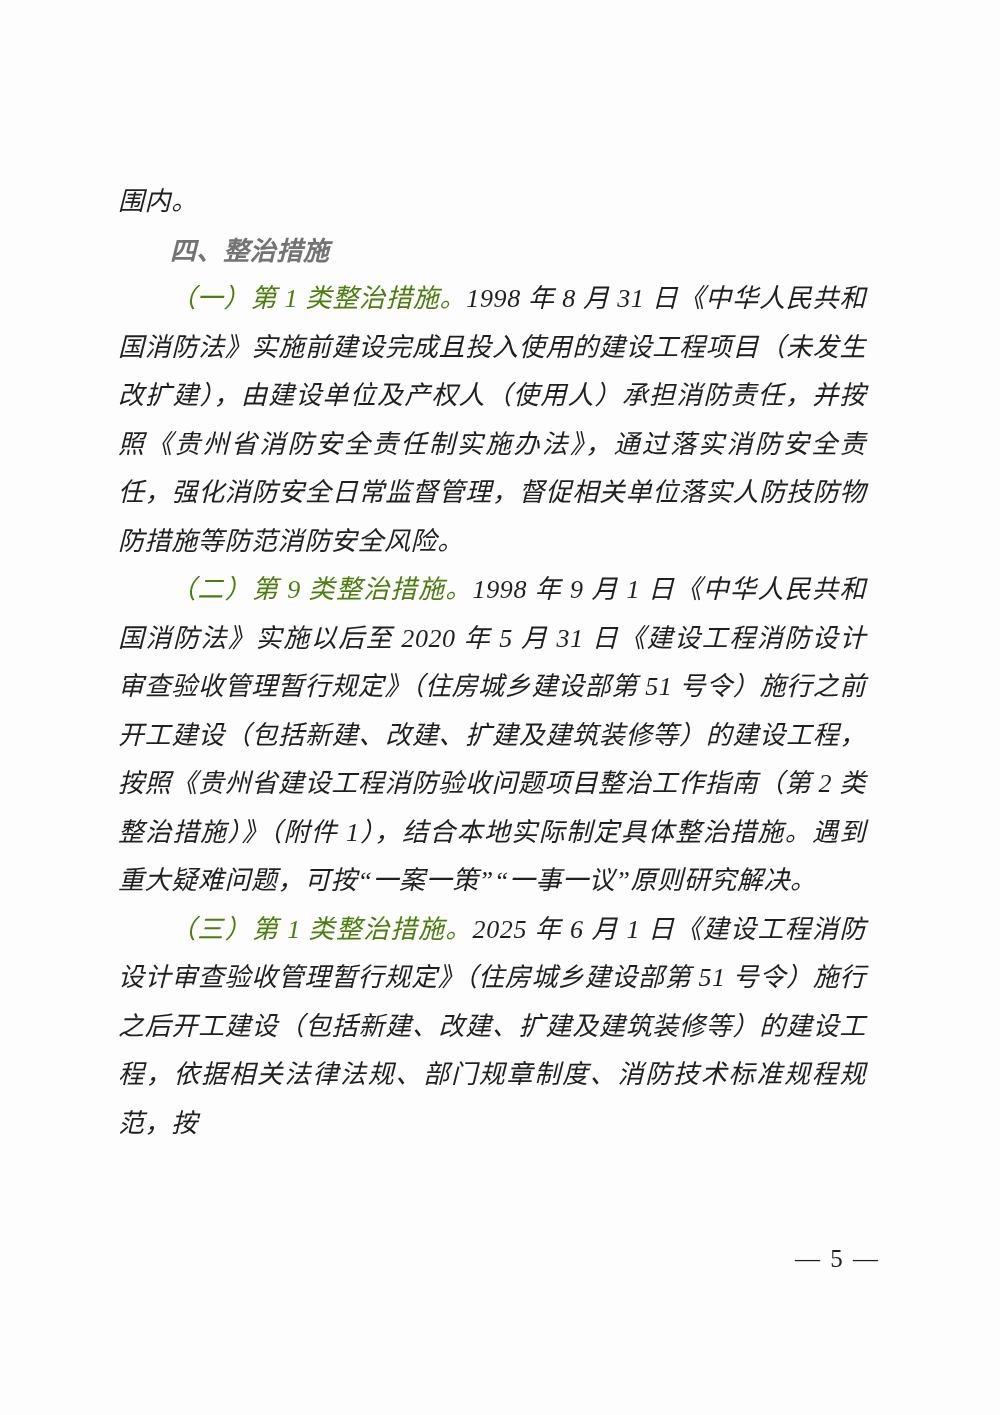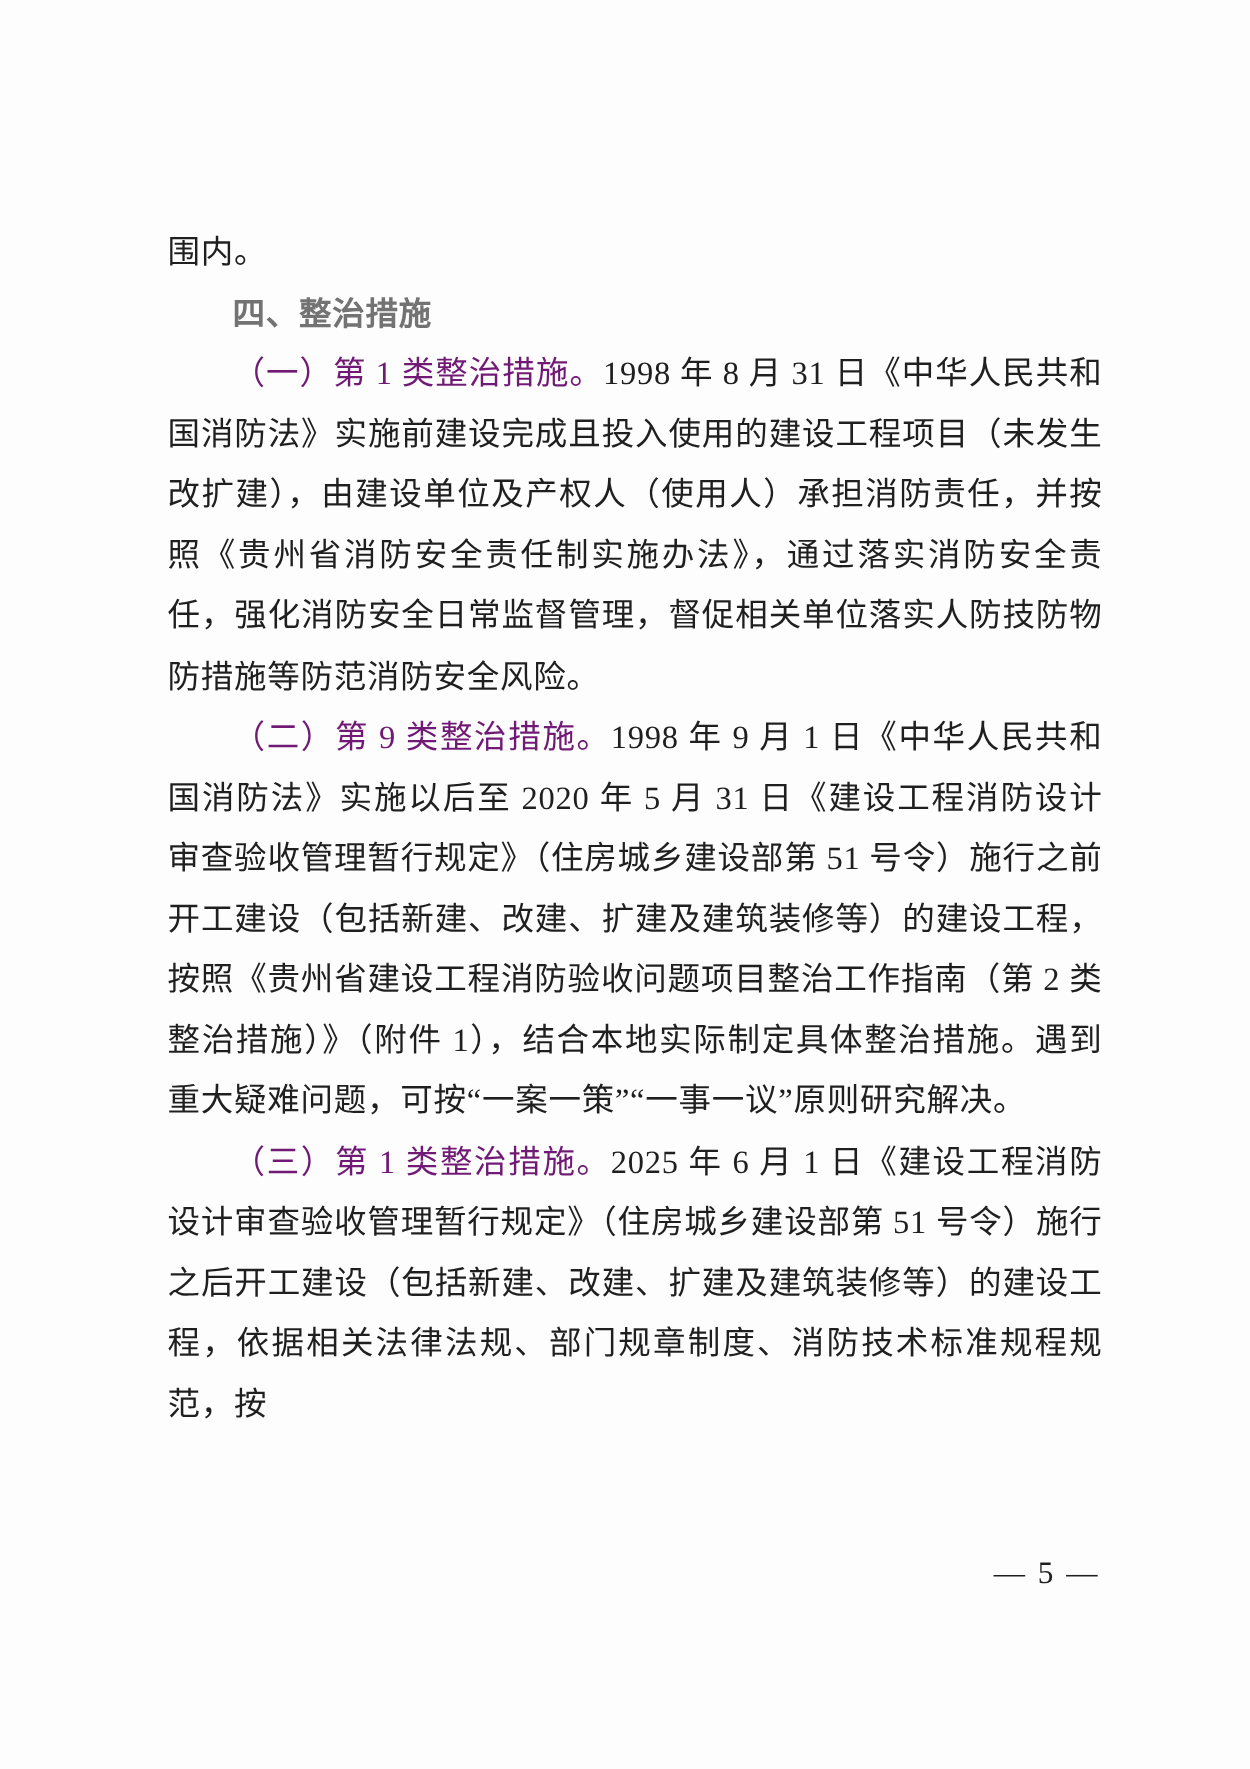--- a/index.html
+++ b/index.html
@@ -10,23 +10,24 @@
     position: relative;
     width: 1000px;
     height: 1415px;
     background: #fdfdfd;
     color: #1f1f1f;
     font-family: "Liberation Serif", serif;
     overflow: hidden;
   }
   .content {
     position: absolute;
-    left: 134px;
+    left: 118px;
     top: 178px;
     width: 748px;
+    font-style: italic;
   }
   .content p {
     margin: 0;
     font-size: 26px;
     line-height: 48.5px;
     letter-spacing: 0.6px;
     text-align: justify;
     text-justify: inter-ideograph;
   }
   .indent {
@@ -37,21 +38,21 @@
     font-family: "Liberation Sans", sans-serif;
     font-weight: 700;
     font-size: 28px;
     line-height: 48.5px;
     letter-spacing: 1px;
     text-indent: 2em;
     color: #737373;
   }
   .measure-lead {
     
-    color: #701a75;
+    color: #4d7c0f;
   }
   .page-number {
     position: absolute;
     top: 1243px;
     right: 120px;
     font-size: 25px;
     line-height: 32px;
     letter-spacing: 2px;
     color: #1f1f1f;
     font-family: "Liberation Serif", serif;

